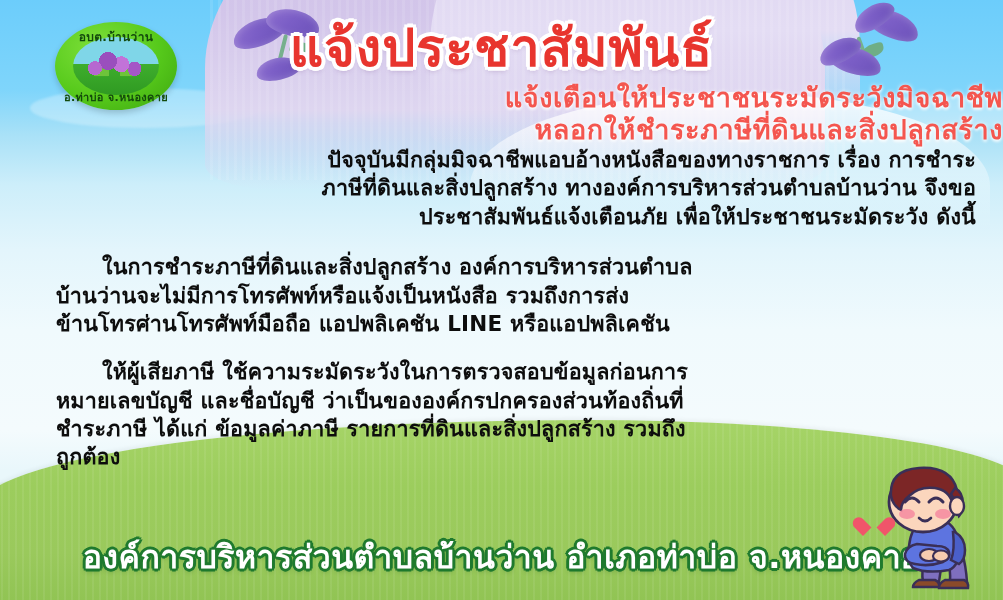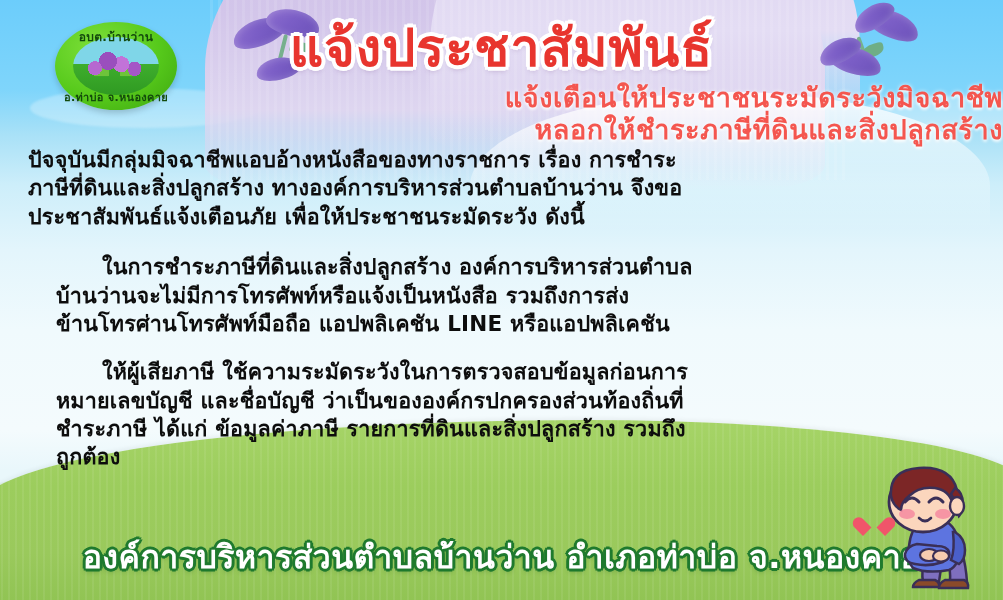--- a/index.html
+++ b/index.html
@@ -192,21 +192,21 @@
     width: 948px;
     z-index: 5;
     color: #0d0d0d;
   }
   .para {
     font-size: 21.5px;
     font-weight: bold;
     line-height: 1.32;
     letter-spacing: .2px;
   }
-  .para.p1 { text-align: left; margin: 0 0 22px 0; }
+  .para.p1 { text-align: right; margin: 0 0 22px 0; }
   .para.p2 { text-align: left; margin: 0 0 20px 28px; width: 890px; }
   .para.p3 { text-align: left; margin: 0 0 0 28px; width: 890px; }
   .para .indent { display: inline-block; width: 46px; }
   .para .line { display: block; }
 
   
   .grass {
     position: absolute;
     left: -20px;
     bottom: -10px;

